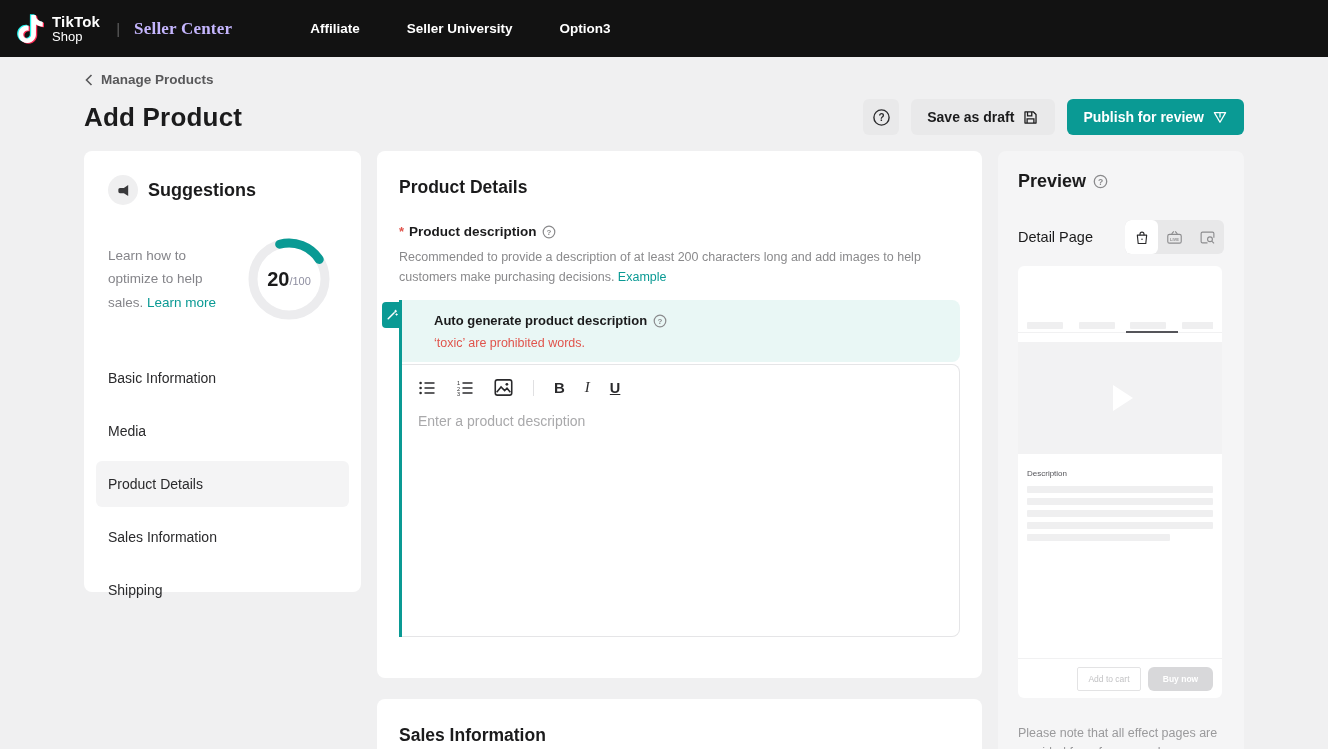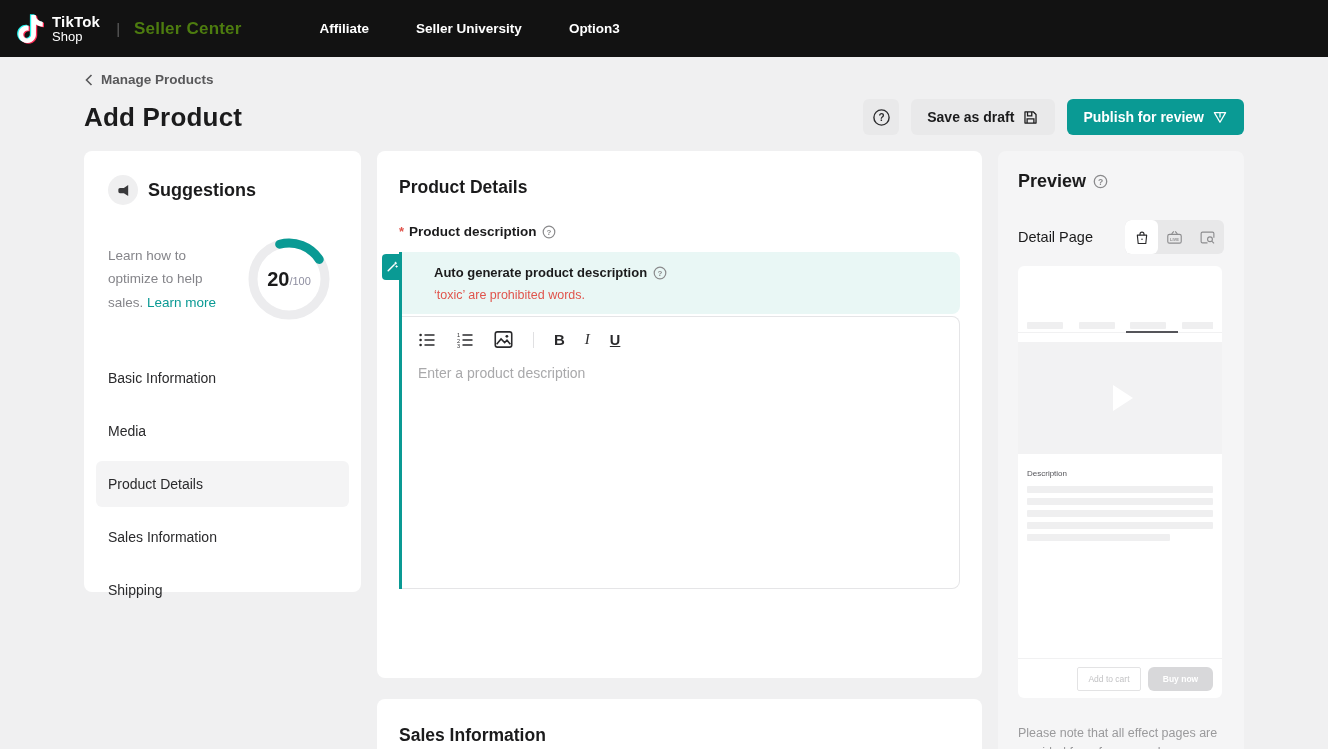--- a/index.html
+++ b/index.html
@@ -7,21 +7,21 @@
   .screen { width:1328px; height:749px; position:relative; overflow:hidden; background:#f0f0f1; color:#1b1b1c; }
 
   
   .navbar { height:57px; background:#121212; display:flex; align-items:center; padding:0 16px; }
   .logo-wrap { display:flex; align-items:center; gap:8px; }
   .logo-note { width:28px; height:32px; }
   .logo-text { color:#fff; line-height:1.05; }
   .logo-text .l1 { font-size:15px; font-weight:800; letter-spacing:.2px; }
   .logo-text .l2 { font-size:13px; font-weight:400; }
   .nav-divider { color:#5d5d5d; margin:0 14px 0 16px; font-size:15px; }
-  .seller-center { color:#4d7c0f; font-size:17px; font-weight:600; letter-spacing:.2px; }
+  .seller-center { color:#c4b5fd; font-size:17px; font-weight:600; letter-spacing:.2px;font-family:Liberation Serif, serif; }
   .nav-links { display:flex; gap:47px; margin-left:78px; }
   .nav-link { color:#fff; font-size:13.5px; font-weight:700; cursor:pointer; }
 
   
   .main { position:absolute; top:57px; left:0; right:0; bottom:0; padding:0 84px; }
   .breadcrumb { margin-top:15px; display:flex; align-items:center; gap:7px; color:#58585a; font-size:13.5px; font-weight:600; cursor:pointer; width:max-content; }
   .breadcrumb svg { display:block; }
   .header-row { display:flex; align-items:center; justify-content:space-between; margin-top:12px; }
   .page-title { font-size:26px; font-weight:700; letter-spacing:.2px; }
   .header-actions { display:flex; align-items:center; gap:12px; }
@@ -219,20 +219,24 @@
 
           <div class="field-label-row">
             <span class="req">*</span>
             <span class="field-label">Product description</span>
             <span class="help-sm">
               <svg width="14" height="14" viewBox="0 0 14 14">
                   <circle cx="7" cy="7" r="5.8" fill="none" stroke="#8a8a8c" stroke-width="1.2"></circle>
                   <text x="7" y="9.8" text-anchor="middle" font-size="8" font-weight="700" fill="#8a8a8c" font-family="Liberation Sans,sans-serif">?</text>
                 </svg>
             </span>
+          </div>
+          <div class="hint">
+            <span>Recommended to provide a description of at least 200 characters long and add images to help customers make purchasing decisions.</span>
+            <a>Example</a>
           </div>
 
           <div class="desc-widget">
             <div class="wand-badge">
               <svg width="12" height="12" viewBox="0 0 12 12">
                 <path d="M2.2 9.8 L8.2 3.8" stroke="#fff" stroke-width="1.5" stroke-linecap="round"></path>
                 <path d="M9.6 1.2v2M8.6 2.2h2M10.6 4.8v1.4M9.9 5.5h1.4" stroke="#fff" stroke-width="1" stroke-linecap="round"></path>
               </svg>
             </div>
 

